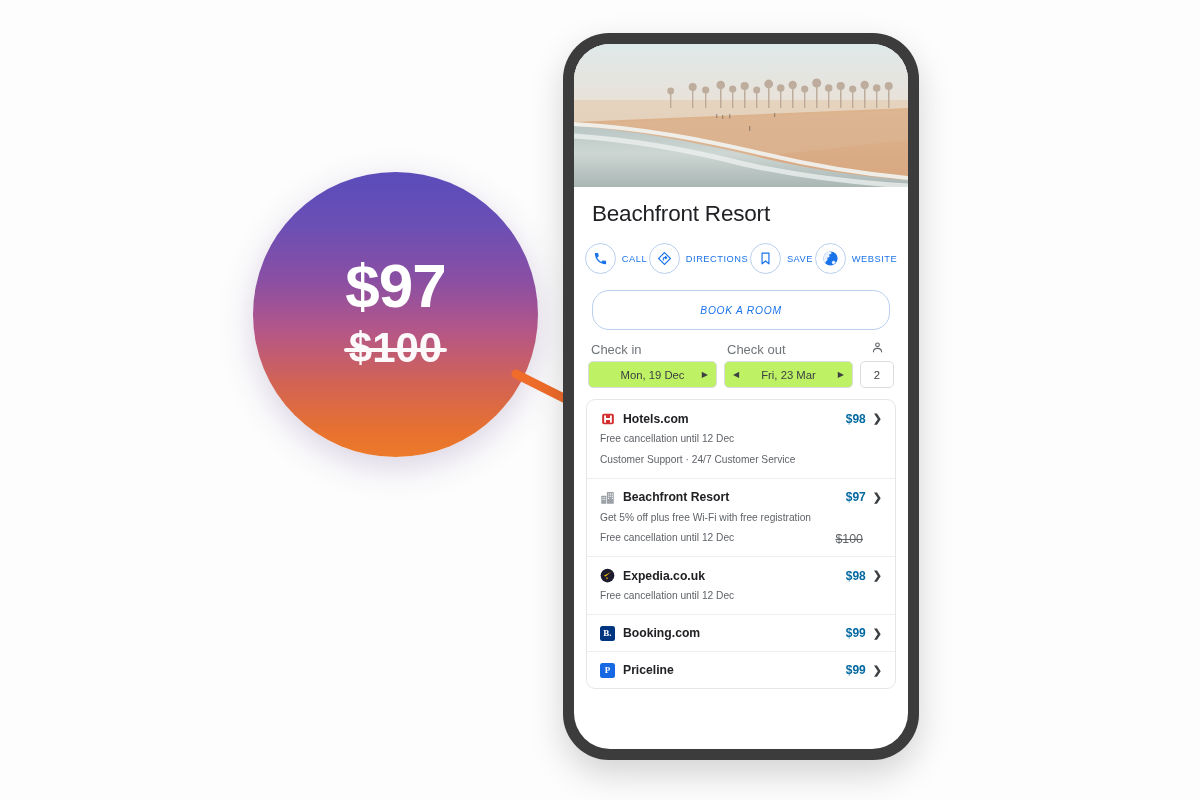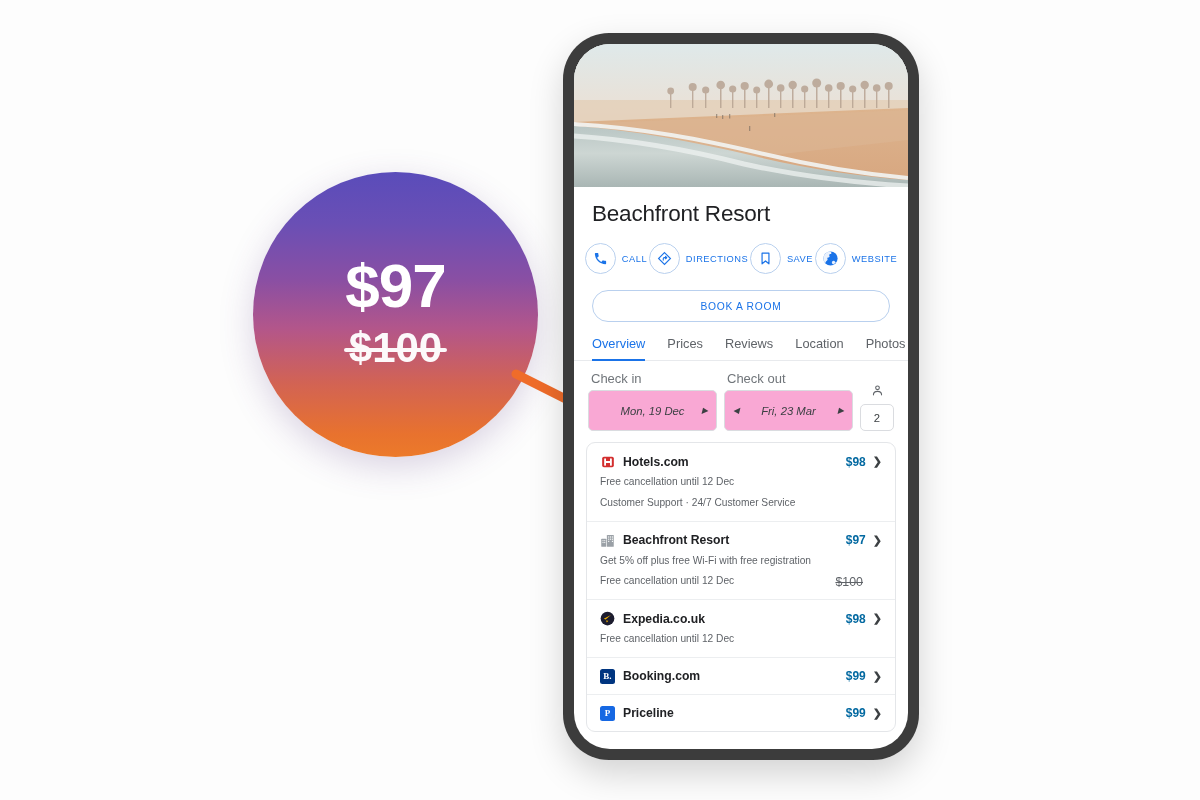--- a/index.html
+++ b/index.html
@@ -63,38 +63,38 @@
   .actions { display:flex; justify-content:space-around; padding:16px 10px 0 10px; }
   .action { display:flex; flex-direction:row; align-items:center; gap:6px; cursor:pointer; }
   .act-circle {
     width:31px; height:31px; border-radius:50%; border:1.2px solid #b9d0ee;
     display:flex; align-items:center; justify-content:center; color:#1a73e8;
   }
   .act-label { font-size:9.3px; color:#1a73e8; letter-spacing:.5px; font-weight:500; }
 
   
   .book-btn {
-    margin:16px 18px 0 18px; height:32px; border:1.1px solid #b9d0ee; border-radius:17px;
+    margin:16px 18px 0 18px; height:40px; border:1.1px solid #b9d0ee; border-radius:17px;
     display:flex; align-items:center; justify-content:center;
-    color:#1a73e8; font-size:10.3px; letter-spacing:.7px; font-weight:500; cursor:pointer;
+    color:#1a73e8; font-size:10.3px; letter-spacing:.7px; font-weight:500; cursor:pointer;font-style:italic;
   }
 
   
   .tabs { display:flex; gap:22px; padding:0 18px; margin-top:14px; border-bottom:1px solid #e8eaed; position:relative; }
   .tab { font-size:12.8px; color:#5f6368; padding-bottom:8px; cursor:pointer; white-space:nowrap; }
   .tab.active { color:#1a73e8; font-weight:500; border-bottom:2.6px solid #1a73e8; margin-bottom:-1px; }
 
   
   .datebar { display:flex; align-items:flex-end; gap:7px; padding:10px 14px 0 14px; }
   .dcol { flex:1; }
   .dlabel { font-size:13px; color:#70757a; margin-bottom:4px; padding-left:3px; }
   .dbox {
-    height:41px; border:1px solid #dadce0; border-radius:5px;
+    height:27px; border:1px solid #dadce0; border-radius:5px;
     display:flex; align-items:center; justify-content:center; gap:8px;
-    font-size:11.3px; color:#3c4043; cursor:pointer; background:#f9a8d4; position:relative;font-style:italic;
+    font-size:11.3px; color:#3c4043; cursor:pointer; background:#bef264; position:relative;
   }
   .caret { color:#3c4043; font-size:8px; line-height:1; }
   .caret.l { position:absolute; left:8px; }
   .caret.r { position:absolute; right:8px; }
   .guest-col { width:34px; }
   .guest-ico { text-align:center; margin-bottom:3px; color:#5f6368; }
   .gbox { height:27px; border:1px solid #dadce0; border-radius:5px; display:flex; align-items:center; justify-content:center; font-size:11.3px; color:#3c4043; cursor:pointer; }
 
   
   .offers {
@@ -249,28 +249,20 @@
                 <path d="M12 2a10 10 0 0 0-7.5 16.6c.6-2.1 2.2-3 3.2-4.4.7-1-.6-2-.1-3 .6-1.2 2.5-.6 3-1.8.4-1-.9-1.9-.4-2.8.6-1 2.4-.6 3-1.6.4-.7-.1-1.6-.6-2.3A10 10 0 0 0 12 2z" fill="#eaf1fc"></path>
                 <path d="M19.6 17.6c-.9-.6-1.3-1.8-2.3-2.2-1-.4-2.2.3-3 1-.6.6-.4 1.7 0 2.5.3.6 1 1 1.6 1.4a10 10 0 0 0 3.7-2.7z" fill="#eaf1fc"></path>
               </svg>
           </div>
           <div class="act-label">WEBSITE</div>
         </div>
       </div>
 
       <div class="book-btn">BOOK A ROOM</div>
 
-      <div class="tabs">
-        <div class="tab active">Overview</div>
-        <div class="tab">Prices</div>
-        <div class="tab">Reviews</div>
-        <div class="tab">Location</div>
-        <div class="tab">Photos</div>
-
-      </div>
 
       <div class="datebar">
         <div class="dcol">
           <div class="dlabel">Check in</div>
           <div class="dbox">
             <span>Mon, 19 Dec</span>
             <span class="caret r">▶</span>
           </div>
         </div>
         <div class="dcol">

